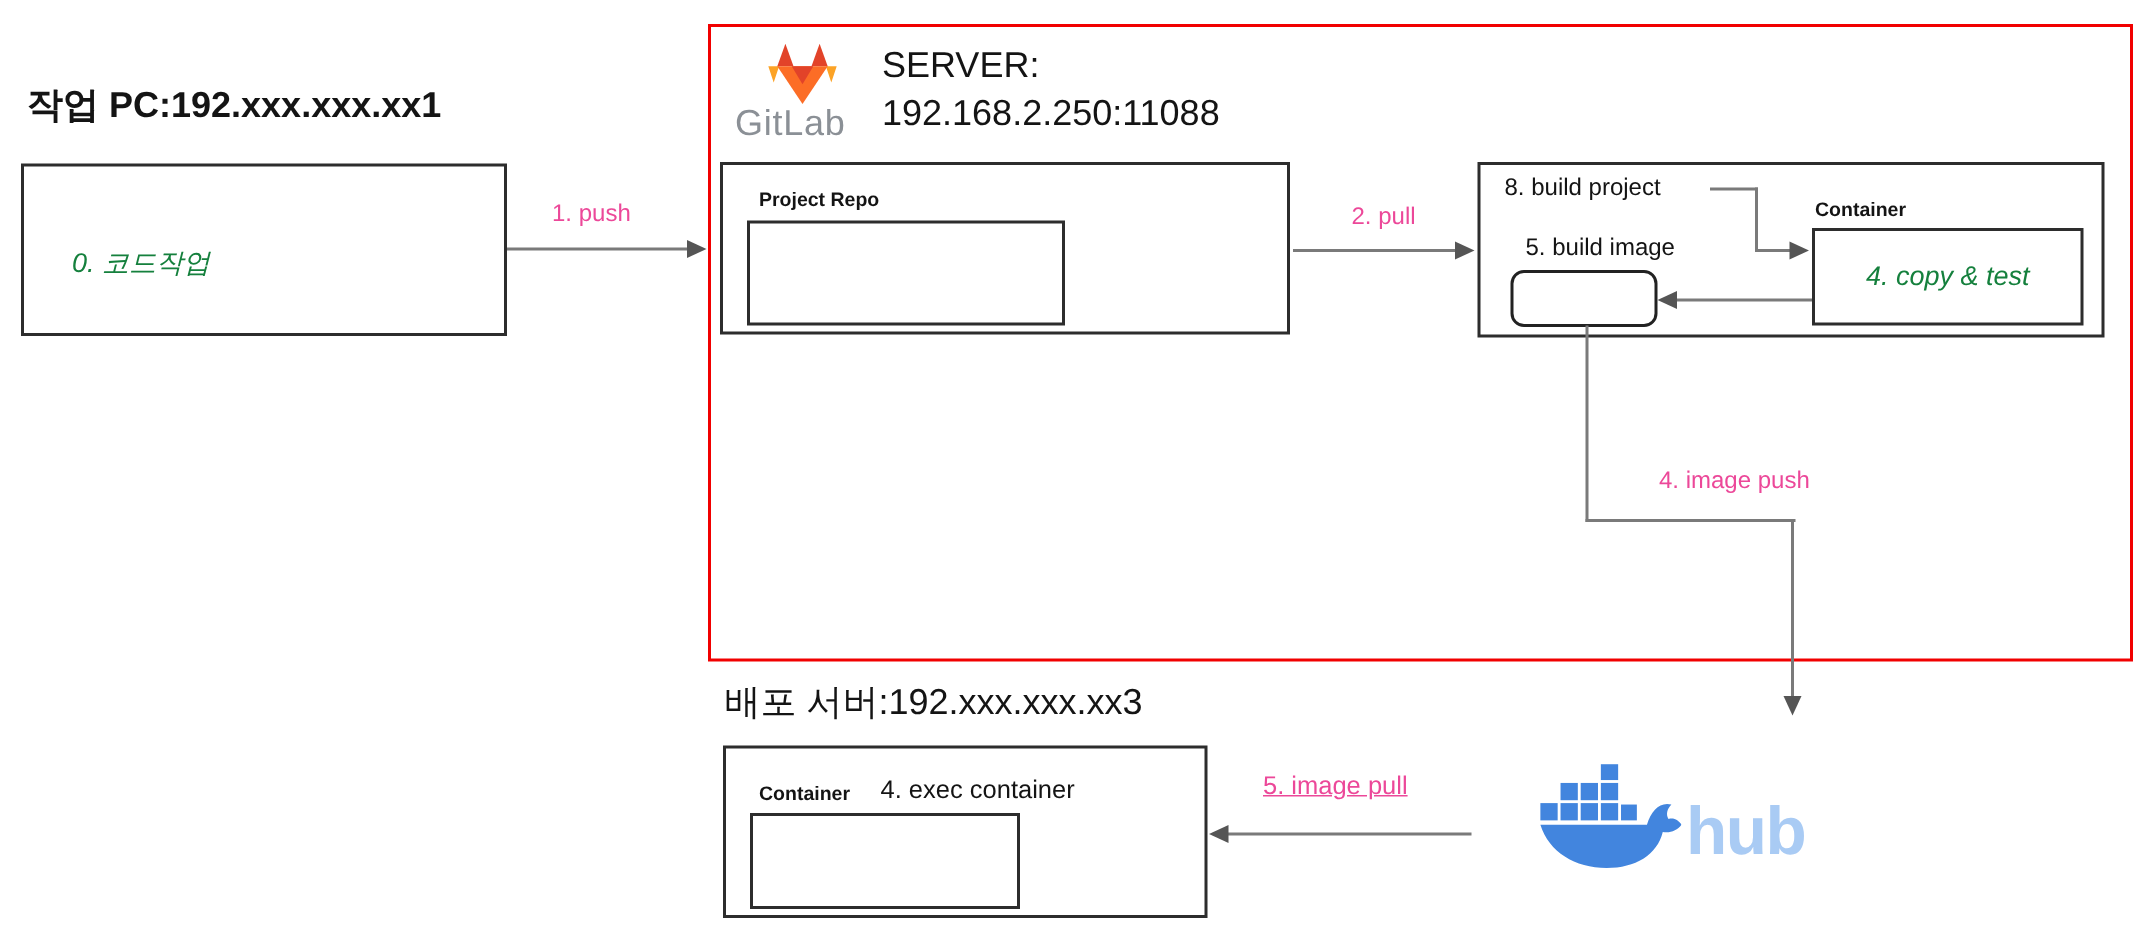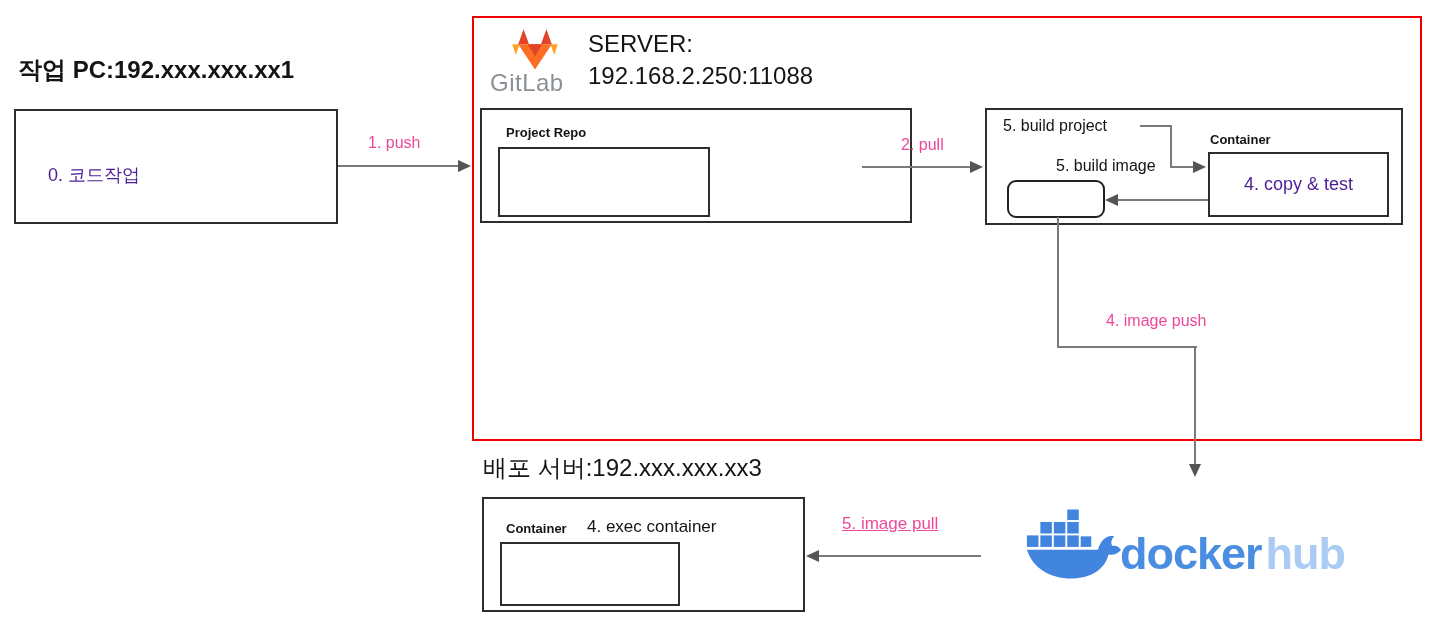--- a/index.html
+++ b/index.html
@@ -5,21 +5,21 @@
   html,body{margin:0;padding:0;background:#fff;}
   #canvas{
     position:relative;width:1429px;height:631px;background:#fff;overflow:hidden;
     font-family:"Liberation Sans","DejaVu Sans",sans-serif;color:#111;
   }
   .abs{position:absolute;}
   .title{font-size:24px;color:#141414;white-space:nowrap;}
   .box{position:absolute;border:2px solid #2d2d2d;background:#fff;box-sizing:border-box;}
   .redzone{position:absolute;border:2px solid #f10000;box-sizing:border-box;background:transparent;}
   .small-bold{font-size:13px;font-weight:bold;color:#141414;white-space:nowrap;}
-  .step{font-size:18px;color:#4c1d95;white-space:nowrap;}
+  .step{font-size:18px;color:#15803d;white-space:nowrap;font-style:italic;}
   .step-sm{font-size:16px;color:#141414;white-space:nowrap;}
   .arrow-label{font-size:16px;color:#ec4899;white-space:nowrap;}
   .line-h{position:absolute;height:2px;background:#7a7a7a;}
   .line-v{position:absolute;width:2px;background:#7a7a7a;}
   .head-right{position:absolute;width:0;height:0;border-top:6px solid transparent;border-bottom:6px solid transparent;border-left:13px solid #555;}
   .head-left{position:absolute;width:0;height:0;border-top:6px solid transparent;border-bottom:6px solid transparent;border-right:13px solid #555;}
   .head-down{position:absolute;width:0;height:0;border-left:6px solid transparent;border-right:6px solid transparent;border-top:13px solid #555;}
   .rounded-node{position:absolute;border:2px solid #222;border-radius:9px;background:#fff;box-sizing:border-box;}
   .gitlab-word{font-size:24px;color:#8b9096;letter-spacing:0.5px;}
   .docker-word{font-size:45px;font-weight:bold;letter-spacing:-1px;color:#4a8ee2;line-height:1;}
@@ -48,28 +48,28 @@
       <polygon fill="#e24329" points="14,14 26,14 20,24"></polygon>
     </svg>
   </div>
   <div class="abs gitlab-word" style="left:490px;top:69px;">GitLab</div>
 
   <div class="abs title" style="left:588px;top:28px;line-height:32px;">
     <div>SERVER:</div>
     <div>192.168.2.250:11088</div>
   </div>
 
-  <div class="box" style="left:480px;top:108px;width:432px;height:115px;">
+  <div class="box" style="left:480px;top:108px;width:380px;height:115px;">
     <div class="abs small-bold" style="left:24px;top:15px;">Project Repo</div>
     <div class="box" style="left:16px;top:37px;width:212px;height:70px;border-width:2px;"></div>
   </div>
 
   <div class="box" style="left:985px;top:108px;width:418px;height:117px;"></div>
-  <div class="abs step-sm" style="left:1003px;top:117px;">5. build project</div>
-  <div class="abs step-sm" style="left:1056px;top:157px;">5. build image</div>
+  <div class="abs step-sm" style="left:1003px;top:117px;">8. build project</div>
+  <div class="abs step-sm" style="left:1017px;top:157px;">5. build image</div>
   <div class="rounded-node" style="left:1007px;top:180px;width:98px;height:38px;"></div>
   <div class="abs small-bold" style="left:1210px;top:132px;">Container</div>
   <div class="box" style="left:1208px;top:152px;width:181px;height:65px;">
     <div class="center-txt step">4. copy &amp; test</div>
   </div>
 
   <div class="line-h" style="left:1140px;top:125px;width:32px;"></div>
   <div class="line-v" style="left:1170px;top:125px;height:43px;"></div>
   <div class="line-h" style="left:1170px;top:166px;width:25px;"></div>
   <div class="head-right" style="left:1193px;top:161px;"></div>
@@ -112,17 +112,16 @@
         <rect x="58" y="28" width="11" height="11"></rect>
         <rect x="16" y="13" width="12" height="12"></rect>
         <rect x="30" y="13" width="12" height="12"></rect>
         <rect x="44" y="13" width="12" height="12"></rect>
         <rect x="44" y="0" width="12" height="11"></rect>
         <path d="M2,42 H76 C79,32 85,26 93,28 C90,31 89,35 91,38 C95,37 98,39 100,42 C97,46 92,48 87,47 C83,63 68,72 48,72 C26,72 8,61 2,42 Z"></path>
       </g>
     </svg>
   </div>
   <div class="abs" style="left:1120px;top:531px;display:flex;align-items:flex-start;">
-    <span class="docker-word">docker</span>
     <span class="hub-word">hub</span>
   </div>
 
 </div>
 
 </body></html>

